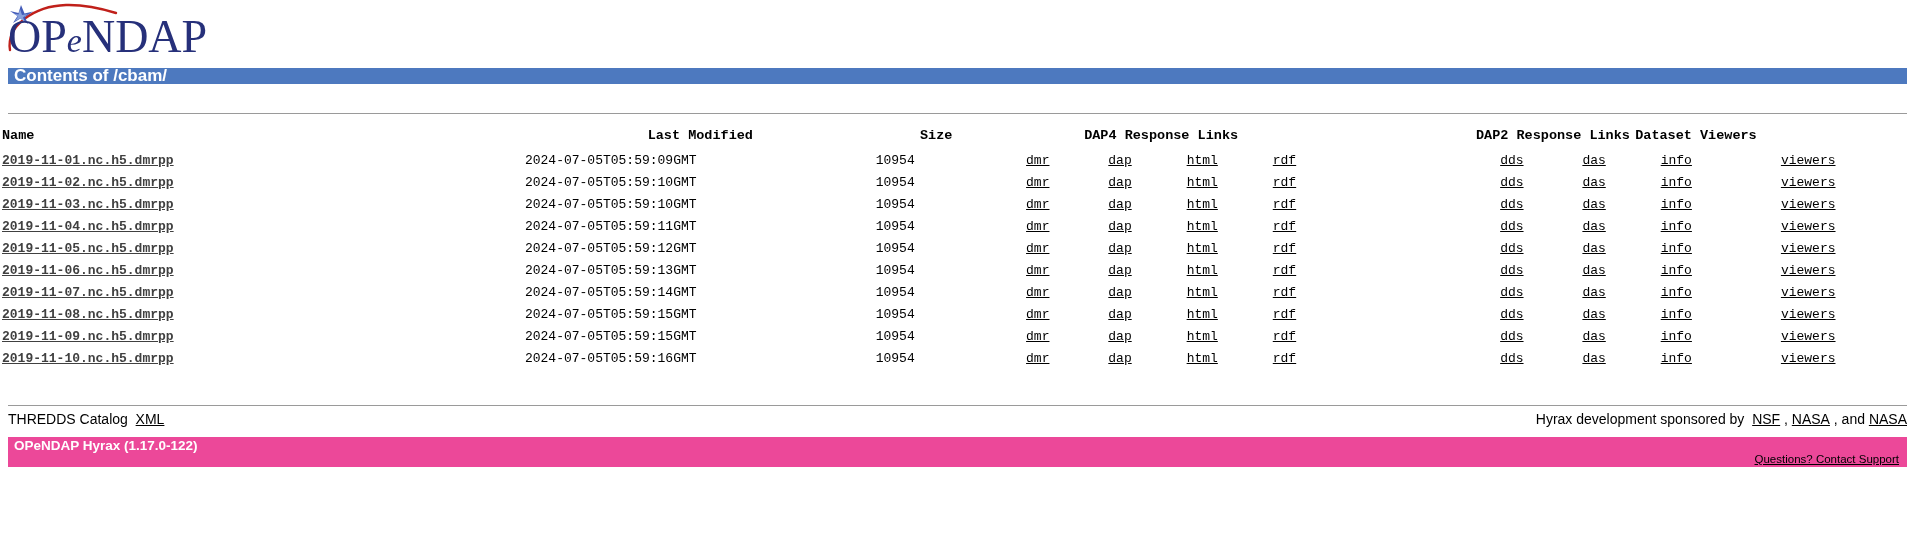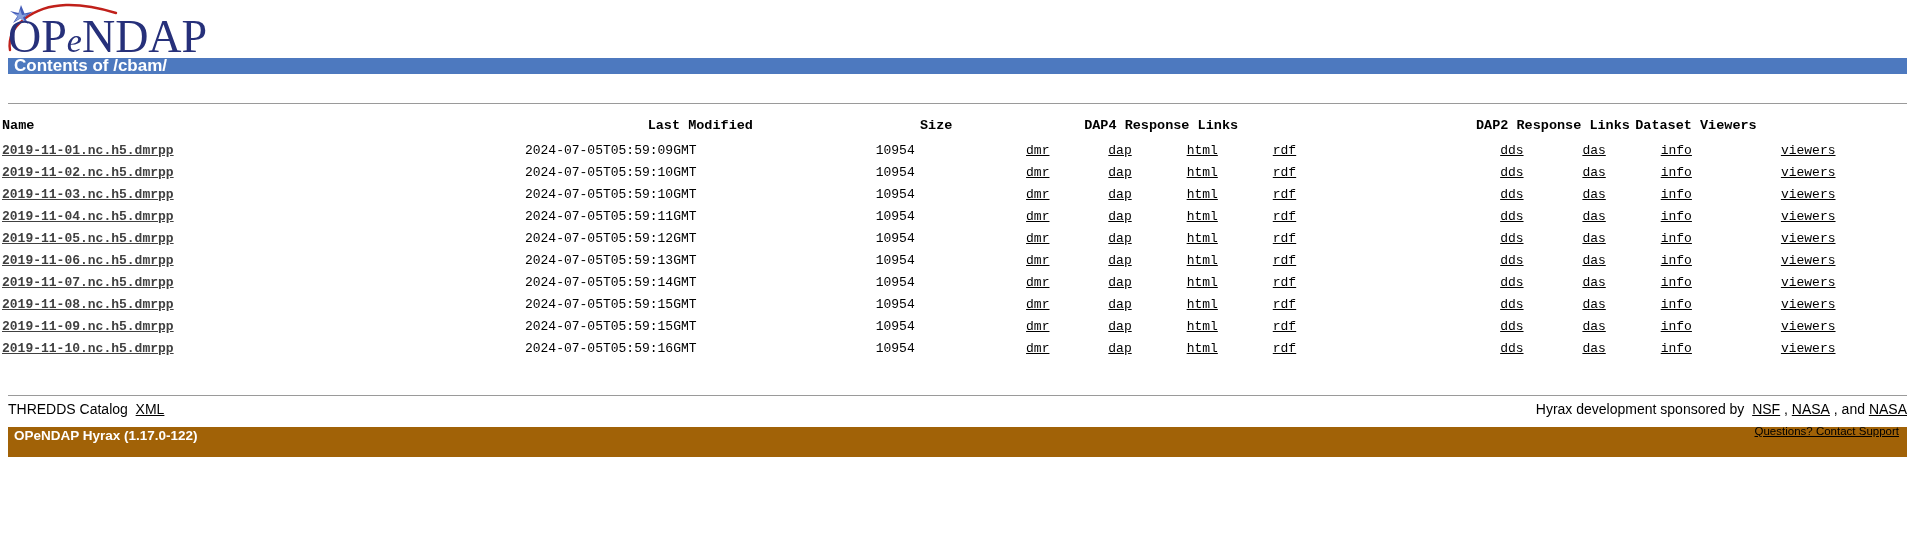--- a/index.html
+++ b/index.html
@@ -14,21 +14,21 @@
     font-family: "Liberation Sans", sans-serif;
     font-size: 13px;
     color: #000000;
     overflow: hidden;
     position: relative;
   }
 
   
   .logo-wrap {
     padding: 2px 12px 0 4px;
-    height: 58px;
+    height: 68px;
     box-sizing: border-box;
   }
   .logo-svg { display: block; }
 
   
   .title-banner {
     background: #4d79bf;
     margin: 0 8px;
     height: 16px;
     display: flex;
@@ -123,21 +123,21 @@
     align-items: flex-start;
     font-family: "Liberation Sans", sans-serif;
     font-size: 14px;
     padding-top: 5px;
     color: #000000;
   }
   .footer-row .left  { white-space: nowrap; }
   .footer-row .right { white-space: nowrap; }
 
   .hyrax-banner {
-    background: #a16207;
+    background: #ec4899;
     margin: 10px 8px 0 8px;
     min-height: 30px;
     position: relative;
     box-sizing: border-box;
     padding: 1px 6px 2px 6px;
   }
   .hyrax-banner .hx-line1 {
     color: #ffffff;
     font-family: "Liberation Sans", sans-serif;
     font-weight: bold;
@@ -152,21 +152,21 @@
     line-height: 15px;
     white-space: nowrap;
   }
   .hyrax-banner .hx-line2 a {
     color: #000000;
     text-decoration: underline;
   }
   .hyrax-banner .hx-support {
     position: absolute;
     right: 8px;
-    bottom: 20px;
+    bottom: 2px;
     font-family: "Liberation Sans", sans-serif;
     font-size: 11.5px;
   }
   .hyrax-banner .hx-support a {
     color: #000000;
     text-decoration: underline;
   }
   .sp { display: inline-block; }
 </style>
 </head>

